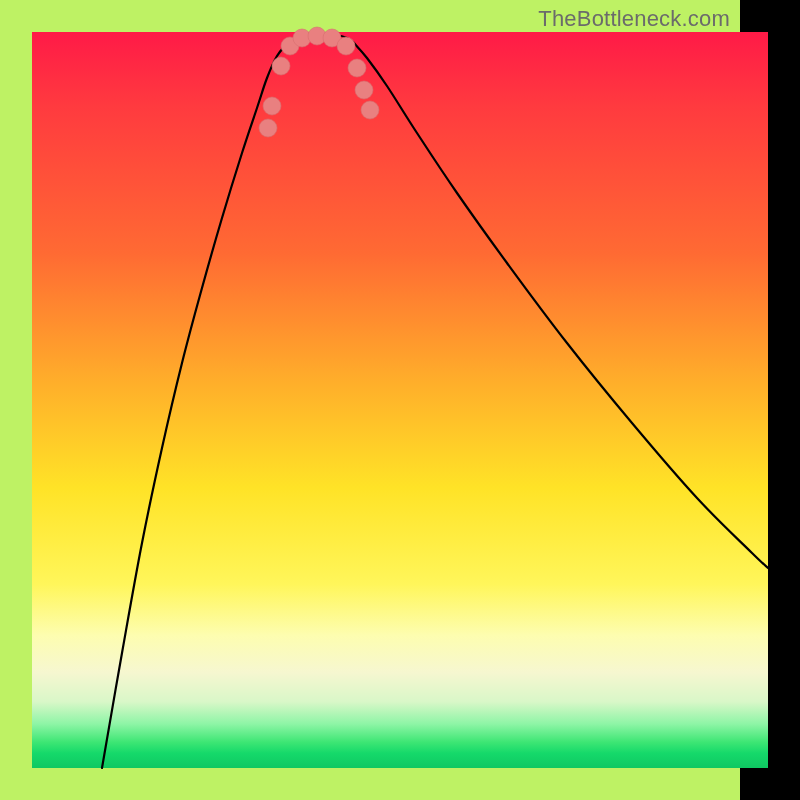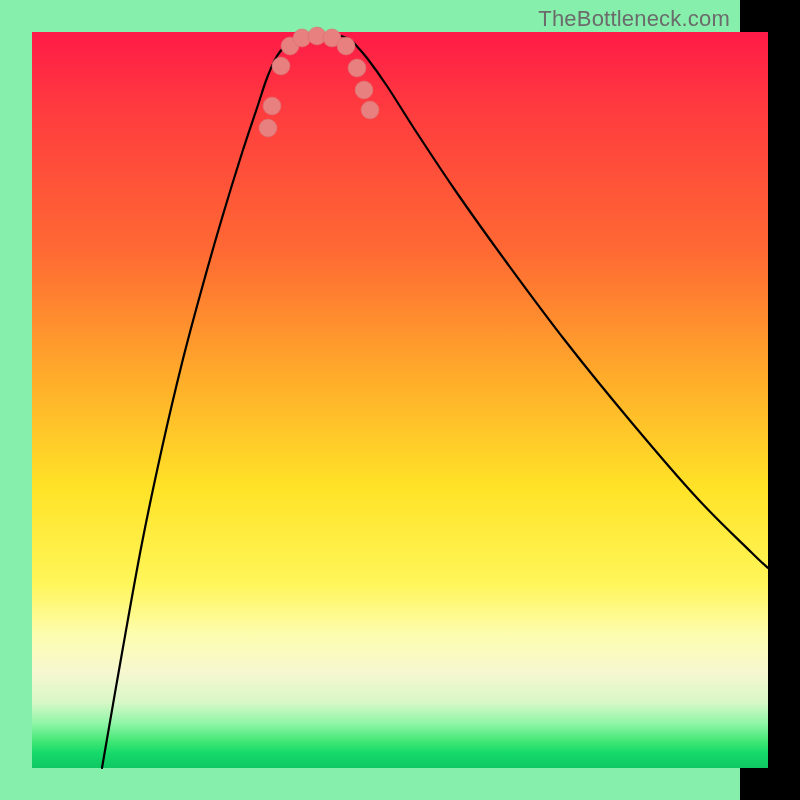--- a/index.html
+++ b/index.html
@@ -10,21 +10,21 @@
     background: #000;
     overflow: hidden;
     font-family: Arial, Helvetica, sans-serif;
   }
   .frame {
     position: absolute;
     left: 0;
     top: 0;
     width: 740px;
     height: 800px;
-    background: #86efac;
+    background: #bef264;
   }
   .plot {
     position: absolute;
     left: 32px;
     top: 32px;
     width: 736px;
     height: 736px;
     
     background: linear-gradient(
       to bottom,

